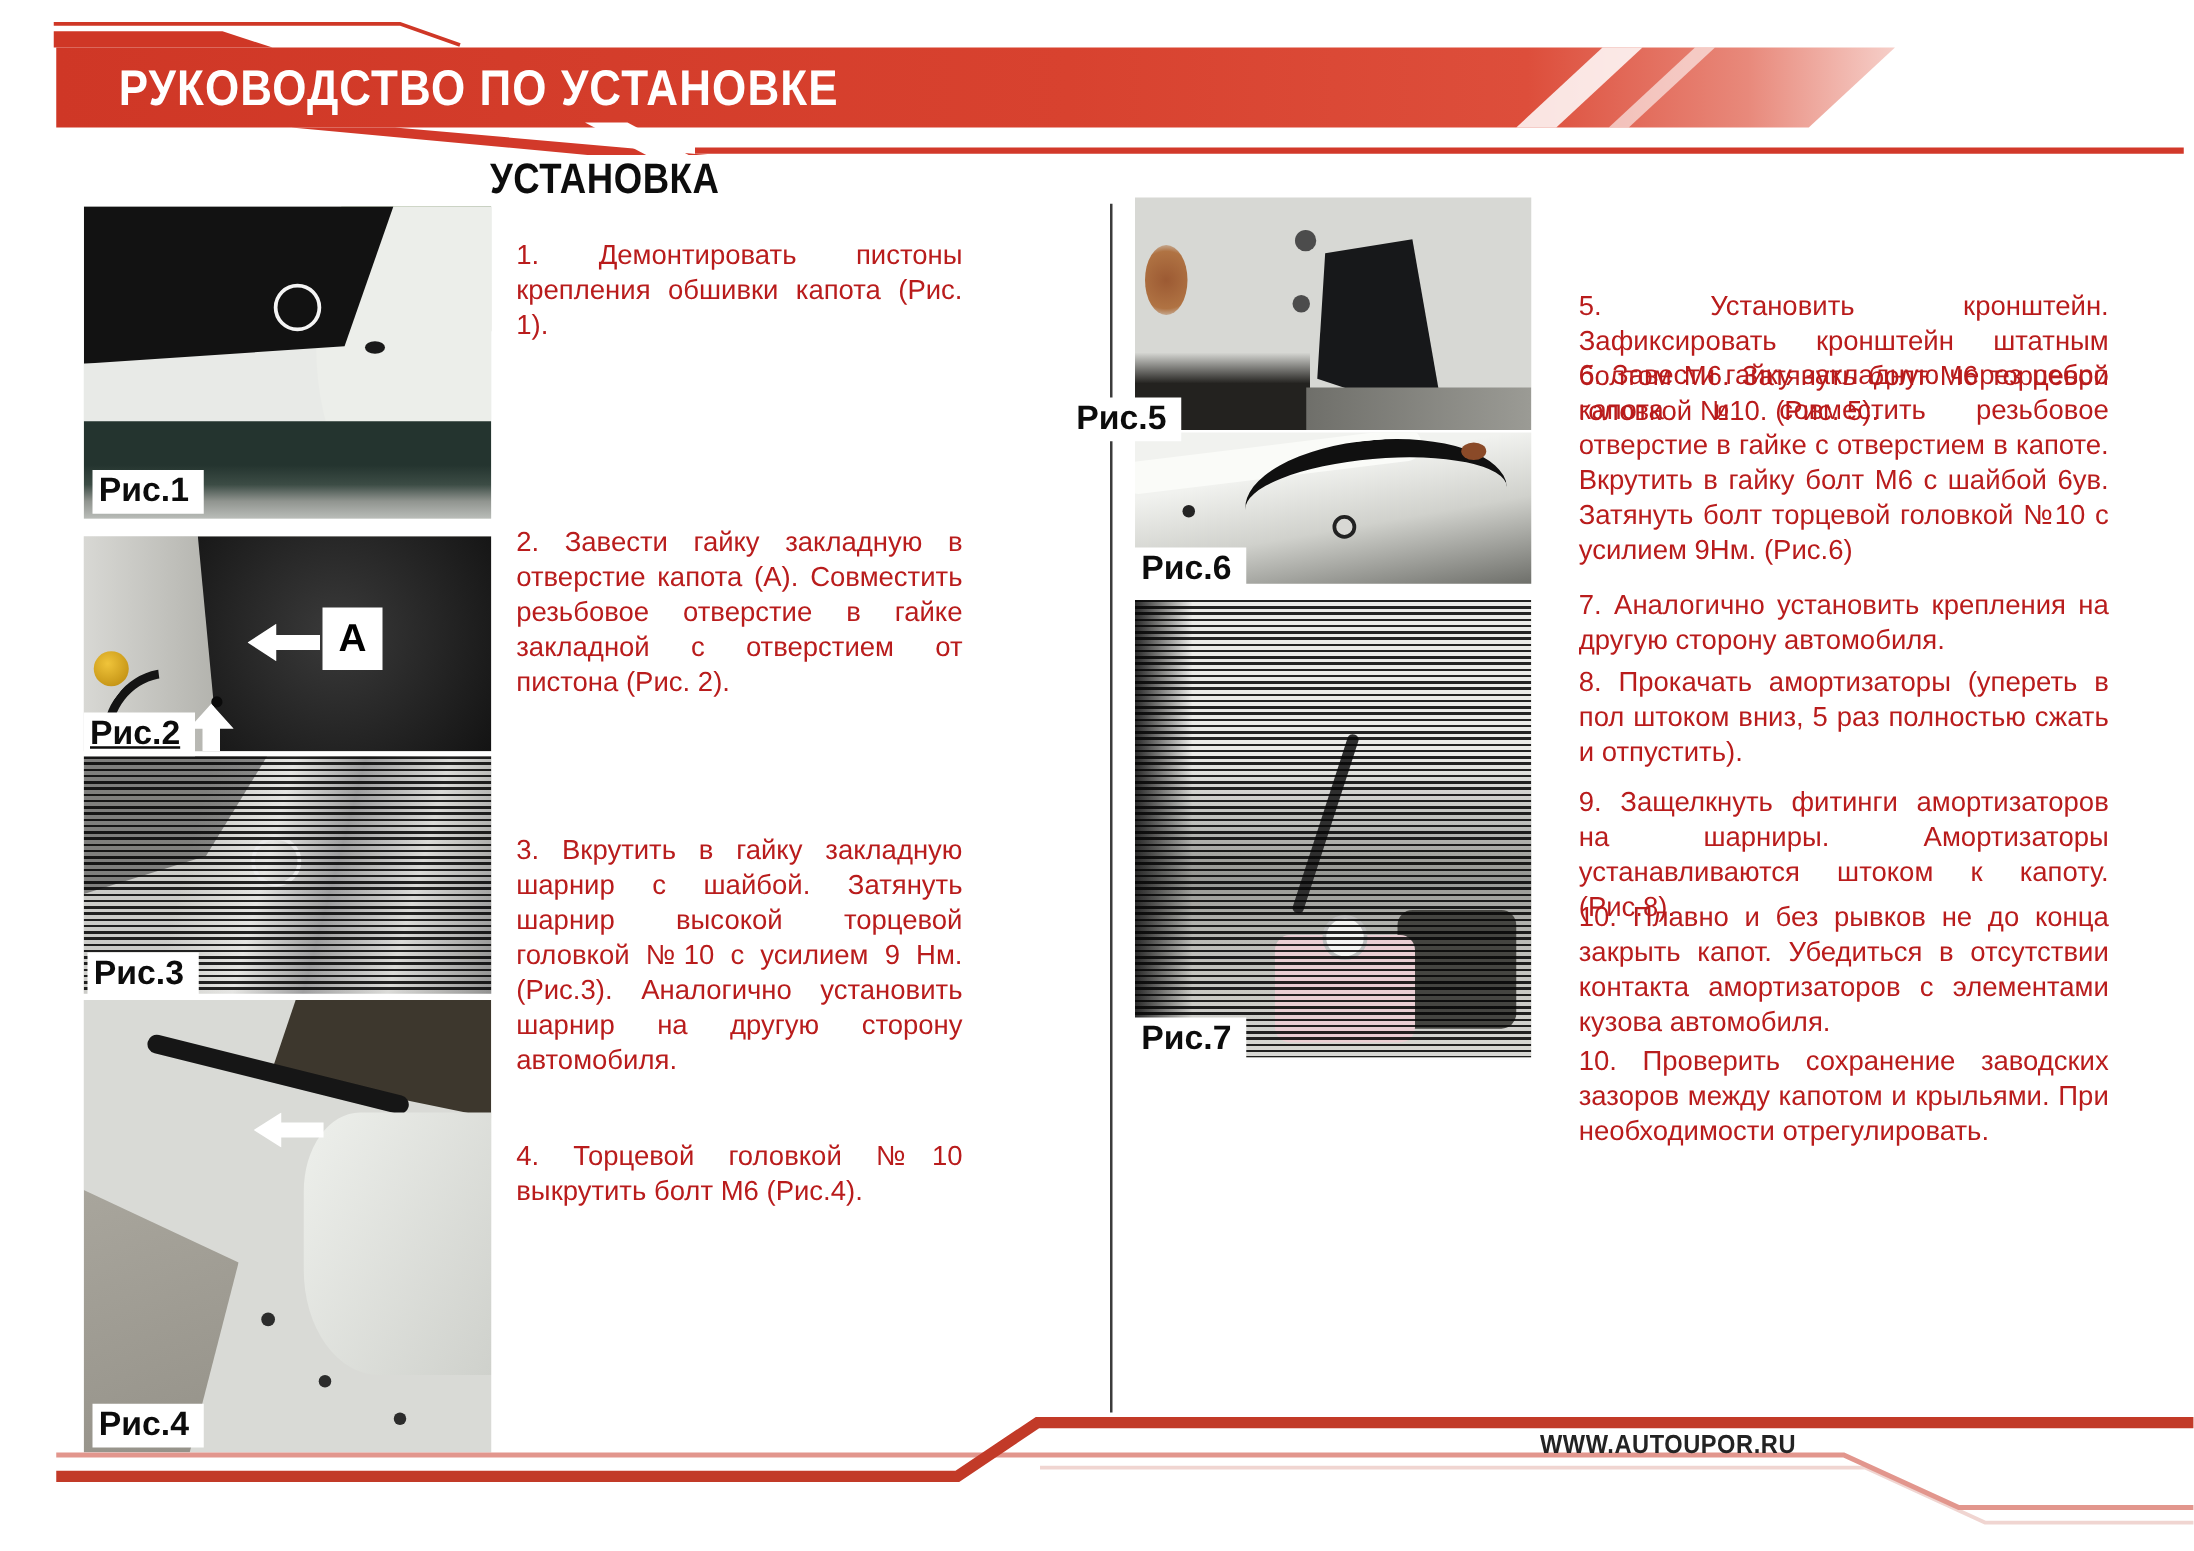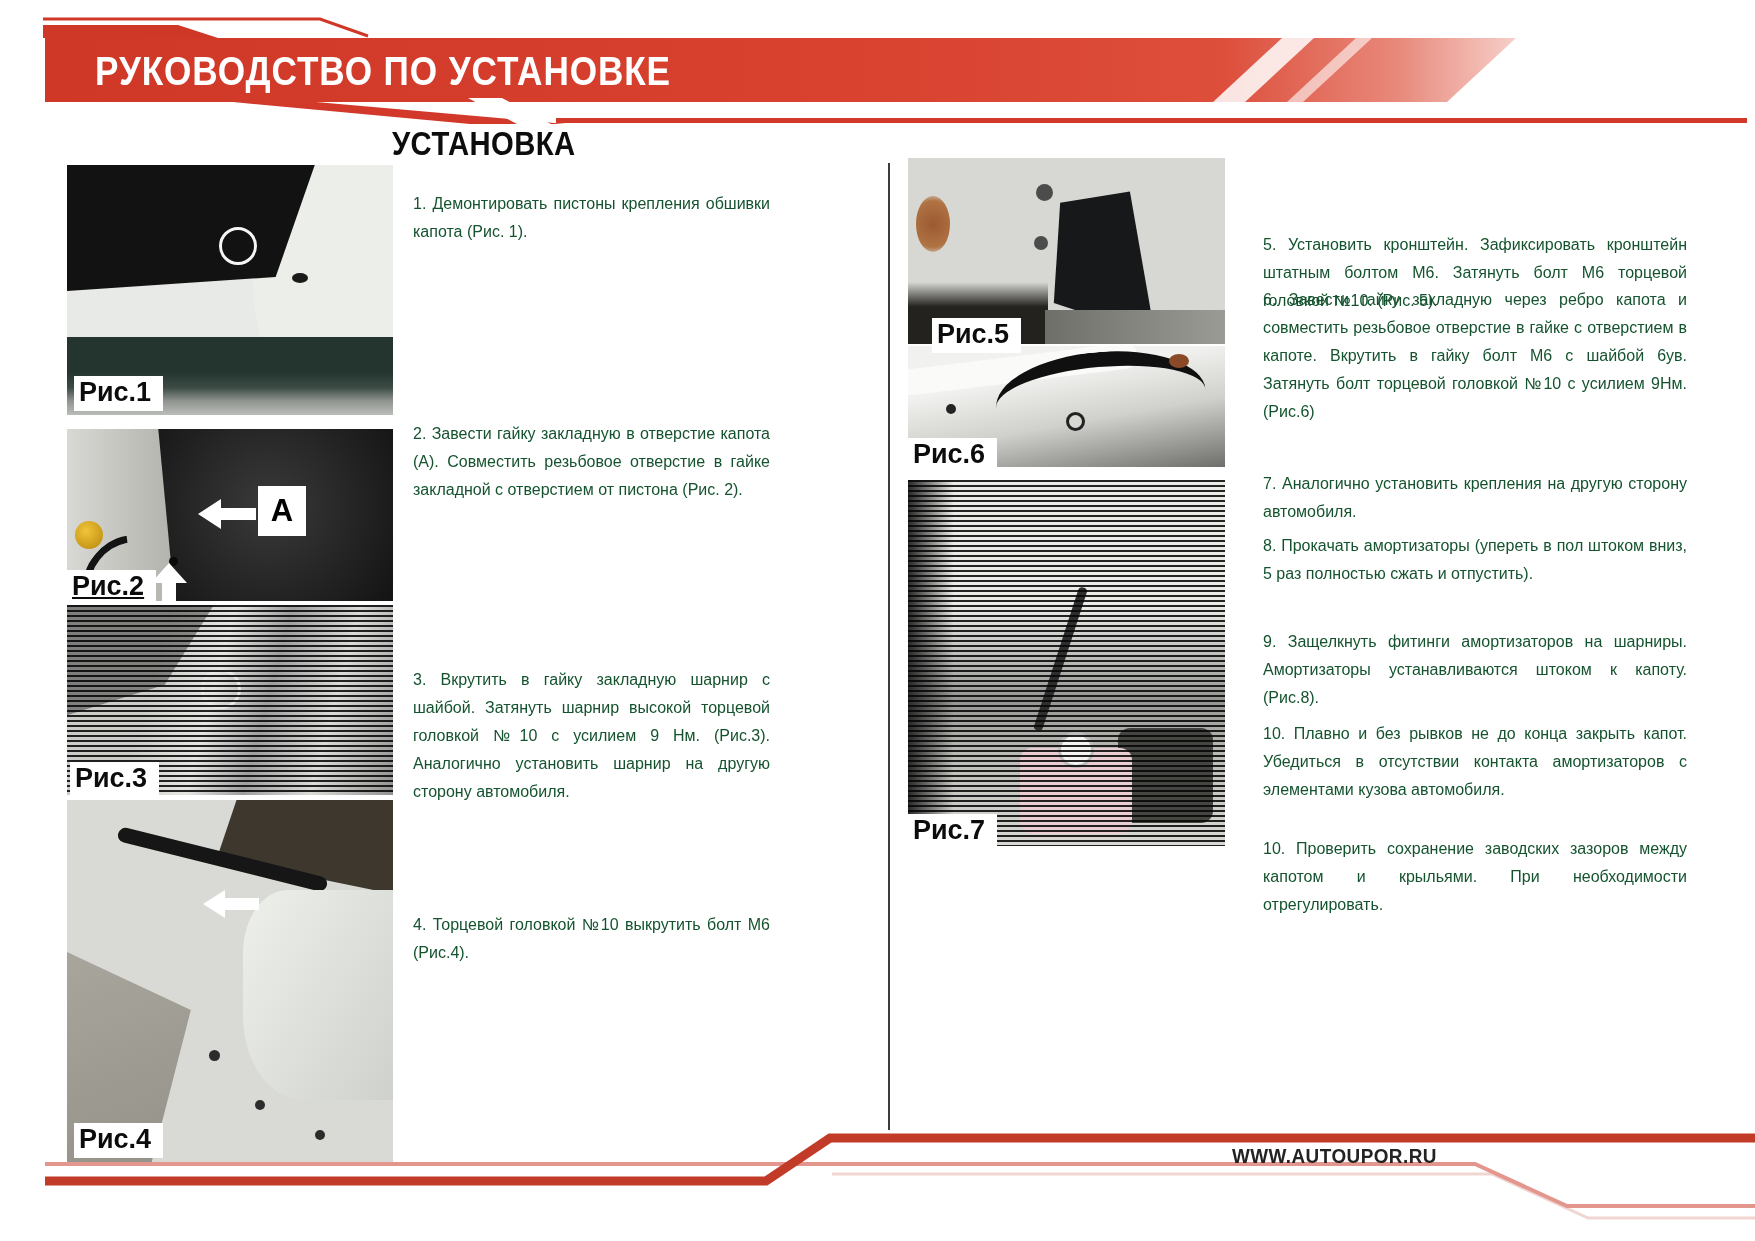--- a/index.html
+++ b/index.html
@@ -5,21 +5,21 @@
   html,body{margin:0;padding:0;background:#ffffff;}
   body{width:1755px;height:1241px;position:relative;overflow:hidden;
        font-family:"Liberation Sans", sans-serif;color:#111;}
   
   #header-svg{position:absolute;left:0;top:0;}
   .banner-title{position:absolute;left:95px;top:49px;font-size:40px;font-weight:bold;color:#ffffff;
       transform:scaleX(.88);transform-origin:left top;letter-spacing:1px;white-space:nowrap;}
   .section-title{position:absolute;left:392px;top:124px;font-size:34px;font-weight:bold;color:#0d0d0d;
       transform:scaleX(.86);transform-origin:left top;letter-spacing:.5px;white-space:nowrap;}
   
-  .step{position:absolute;font-size:16px;line-height:28px;text-align:justify;color:#14532d;margin:0;}
+  .step{position:absolute;font-size:22px;line-height:28px;text-align:justify;color:#b91c1c;margin:0;}
   .col-left{left:413px;width:357px;}
   .col-right{left:1263px;width:424px;}
   
   .photo{position:absolute;overflow:hidden;background:#d8d9d5;}
   .photo > div{position:absolute;}
   .figlabel{position:absolute;background:#ffffff;color:#0c0c0c;font-weight:bold;font-size:27px;
       line-height:31px;padding:1px 12px 3px 5px;z-index:6;white-space:nowrap;}
   .stripes::after{content:"";position:absolute;inset:0;
       background:repeating-linear-gradient(180deg, rgba(8,8,8,.88) 0 2px, rgba(255,255,255,.05) 2px 5px);}
   .circle-mark{position:absolute;border:3px solid #f5f5f5;border-radius:50%;}
@@ -106,21 +106,21 @@
 <div class="figlabel" style="left:74px;top:1123px;">Рис.4</div>
 
 <div class="photo" style="left:908px;top:158px;width:317px;height:186px;background:#d7d8d4;">
   <div style="left:8px;top:38px;width:34px;height:56px;background:radial-gradient(circle,#9c5a33,#b07343 70%,transparent);border-radius:50%;"></div>
   <div style="left:128px;top:26px;width:17px;height:17px;border-radius:50%;background:#4c4c4c;"></div>
   <div style="left:126px;top:78px;width:14px;height:14px;border-radius:50%;background:#4c4c4c;"></div>
   <div style="left:0;top:0;width:317px;height:186px;background:#17181a;clip-path:polygon(48% 24%,70% 18%,78% 96%,46% 78%);"></div>
   <div style="left:0;bottom:0;width:140px;height:62px;background:linear-gradient(180deg,transparent,#23221f 40%);"></div>
   <div style="right:0;bottom:0;width:180px;height:34px;background:linear-gradient(90deg,#6f6f6a,#9b9b95);"></div>
 </div>
-<div class="figlabel" style="left:932px;top:318px;">Рис.5</div>
+<div class="figlabel" style="left:856px;top:318px;">Рис.5</div>
 
 <div class="photo" style="left:908px;top:346px;width:317px;height:121px;background:linear-gradient(170deg,#f1f2ef 0 30%,#d0d1cc 60%,#6e6f6a);">
   <div style="left:-10px;top:10px;width:240px;height:26px;background:#fafbf8;transform:rotate(-7deg);border-radius:12px;"></div>
   <div style="left:88px;top:6px;width:210px;height:78px;border-radius:50%;border-top:15px solid #101010;transform:rotate(-5deg);"></div>
   <div style="left:158px;top:66px;width:13px;height:13px;border-radius:50%;background:#d8d8d4;border:3px solid #222;"></div>
   <div style="left:38px;top:58px;width:10px;height:10px;border-radius:50%;background:#242424;"></div>
   <div style="left:66px;top:96px;width:10px;height:10px;border-radius:50%;background:#242424;"></div>
   <div style="right:36px;top:8px;width:20px;height:14px;background:#8a4a28;border-radius:50%;"></div>
 </div>
 <div class="figlabel" style="left:908px;top:438px;">Рис.6</div>

